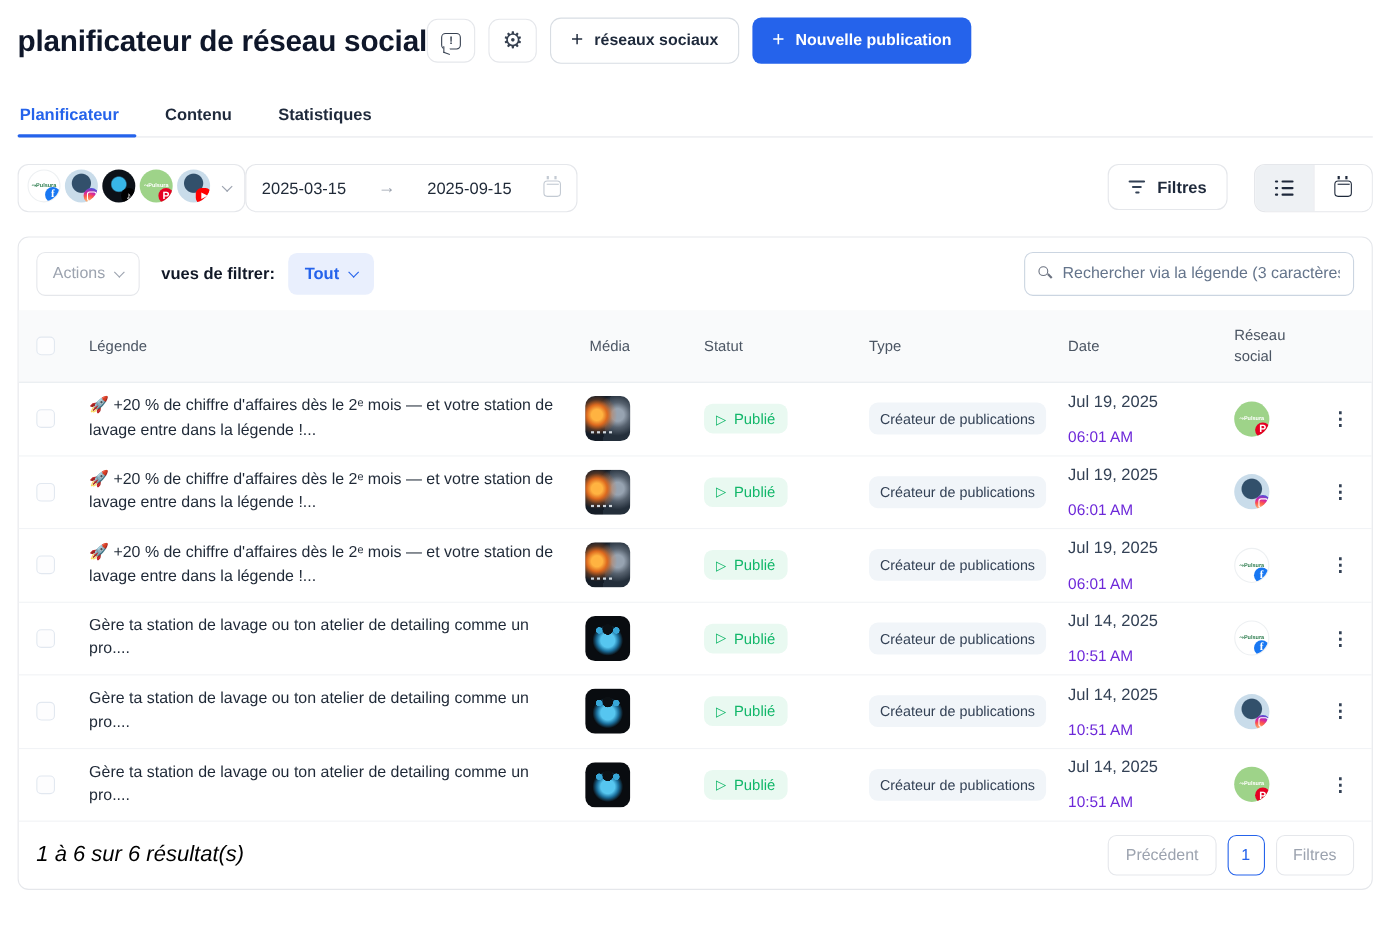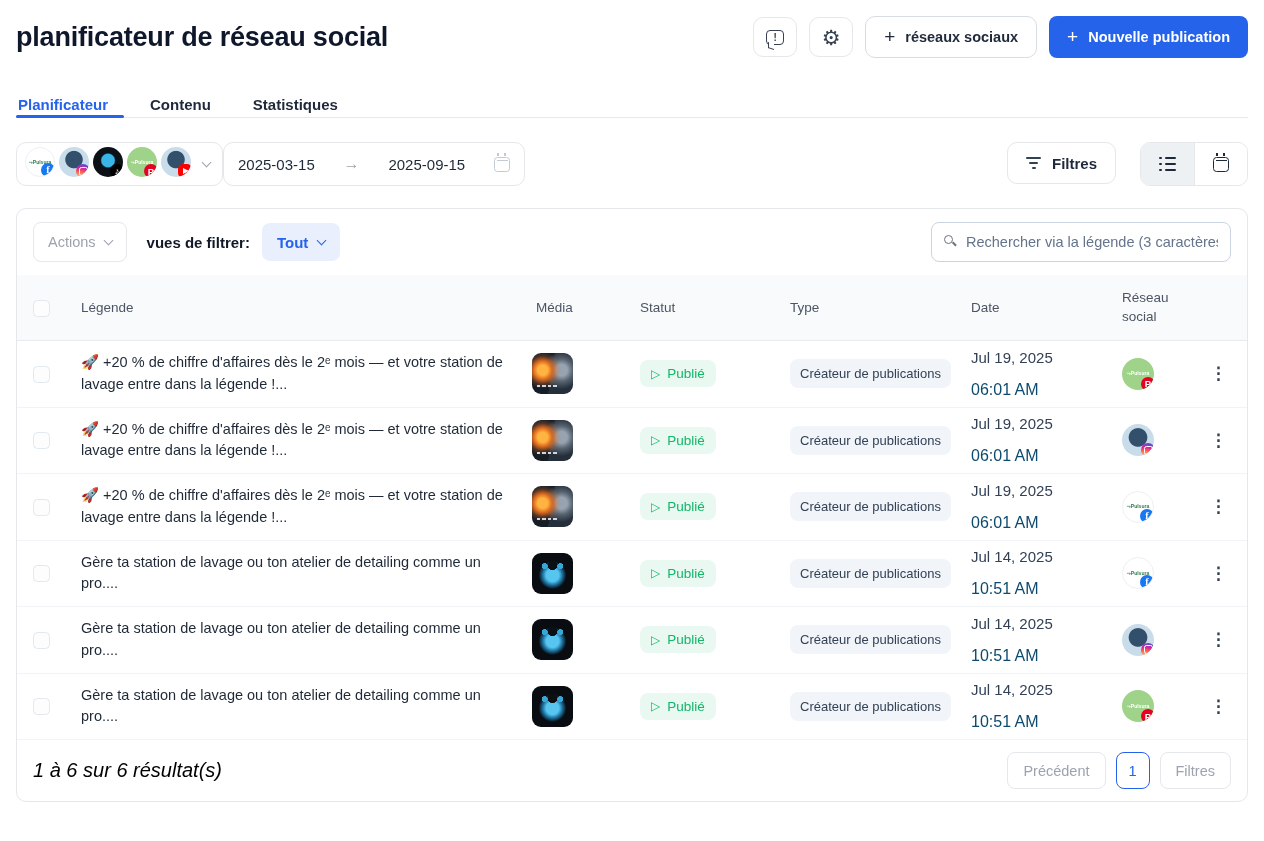--- a/index.html
+++ b/index.html
@@ -1,41 +1,41 @@
 <!DOCTYPE html>
 <html><head>
 <meta charset="utf-8">
 <style>
   * { margin:0; padding:0; box-sizing:border-box; }
   html,body { background:#fff; }
   body { width:1264px; height:841px; font-family:"Liberation Sans", sans-serif; color:#1f2937; overflow:hidden; }
   .page { width:1264px; height:841px; padding:0 16px; position:relative; }
 
   
-  .hdr { display:flex; align-items:center; justify-content:space-between; padding-top:16px; }
+  .hdr { display:flex; align-items:center; padding-top:16px; }
   .page-title { font-size:27px; font-weight:700; color:#0f172a; letter-spacing:-0.2px; }
   .hdr-actions { display:flex; align-items:center; gap:12px; }
   .icon-btn { width:44px; height:40px; border:1px solid #e5e7eb; border-radius:10px; background:#fff;
               display:flex; align-items:center; justify-content:center; color:#374151; cursor:pointer; }
   .btn-outline { height:42px; border:1px solid #d8dde3; border-radius:10px; background:#fff; padding:0 18px;
                  display:flex; align-items:center; gap:10px; font-size:14.5px; font-weight:600; color:#1e293b; cursor:pointer; }
   .btn-primary { height:42px; border:none; border-radius:8px; background:#2563eb; padding:0 18px;
                  display:flex; align-items:center; gap:10px; font-size:14.5px; font-weight:700; color:#fff; cursor:pointer; }
   .plus { font-size:19px; font-weight:400; line-height:1; margin-top:-2px; }
 
   
   .bubble { width:18px; height:15px; border:1.8px solid #374151; border-radius:4px; position:relative;
             display:flex; align-items:center; justify-content:center; font-size:10px; font-weight:700; color:#374151; }
   .bubble::after { content:""; position:absolute; left:1px; bottom:-5px; width:5px; height:5px; background:#fff;
                    border-left:1.8px solid #374151; border-bottom:1.8px solid #374151; transform:skewY(20deg); }
   .gear { font-size:21px; line-height:1; }
 
   
   .tabs { display:flex; gap:38px; margin-top:30px; border-bottom:1px solid #e5e7eb; }
-  .tab { font-size:15px; font-weight:700; color:#1e293b; padding:8px 2px 4px; cursor:pointer; position:relative; }
+  .tab { font-size:15px; font-weight:700; color:#1e293b; padding:8px 2px 11px; cursor:pointer; position:relative; }
   .tab.active { color:#2563eb; }
   .tab.active::after { content:""; position:absolute; left:0; right:-14px; bottom:-1px; height:3px; background:#2563eb; border-radius:2px; }
 
   
   .controls { display:flex; align-items:center; margin-top:24px; }
   .accounts { display:flex; align-items:center; border:1px solid #e5e7eb; border-radius:10px; height:44px; padding:0 12px 0 8px; gap:8px; cursor:pointer; background:#fff; }
   .acc-list { display:flex; align-items:center; }
   .acc { position:relative; width:34px; height:34px; margin-right:0px; }
   .avatar { width:30px; height:30px; border-radius:50%; position:relative; display:flex; align-items:center; justify-content:center; overflow:hidden; }
   .acc .avatar { width:30px; height:30px; }
@@ -123,21 +123,21 @@
       radial-gradient(circle at 31% 32%, #37a7d8 0 7%, transparent 8%),
       radial-gradient(circle at 69% 32%, #37a7d8 0 7%, transparent 8%),
       radial-gradient(circle at 50% 30%, #0c1014 0 13%, transparent 14%),
       radial-gradient(circle at 50% 54%, #56c6f0 0 21%, #1b6f9c 33%, transparent 46%),
       #090c10; }
   .status-badge { display:inline-flex; align-items:center; gap:7px; background:#e9f9f1; color:#12b76a;
                   border-radius:8px; padding:6px 11px; font-size:13.5px; font-weight:500; }
   .status-badge .tri { font-size:12px; line-height:1; }
   .type-pill { display:inline-block; background:#f1f5f9; color:#334155; border-radius:8px; padding:7px 10px; font-size:13px; }
   .d-main { font-size:15px; color:#334155; }
-  .d-time { font-size:16px; color:#0c4a6e; margin-top:15px; }
+  .d-time { font-size:14px; color:#6d28d9; margin-top:15px; }
   .net-avatar { width:32px; height:32px; }
   .net-avatar::before { font-size:5px; }
   .kebab { background:none; border:none; font-size:17px; font-weight:700; color:#334155; cursor:pointer; padding:4px 8px; letter-spacing:0; }
 
   
   .tfooter { display:flex; align-items:center; justify-content:space-between; padding:12px 16px; min-height:52px; }
   .results { font-size:20px; color:#000000; font-weight:500;font-style:italic; }
   .pager { display:flex; align-items:flex-end; gap:10px; }
   .pg-btn { height:37px; border:1px solid #e5e7eb; border-radius:8px; background:#fff; padding:0 15px;
             font-size:14.5px; color:#9ca3af; font-family:"Liberation Sans",sans-serif; cursor:pointer; }

